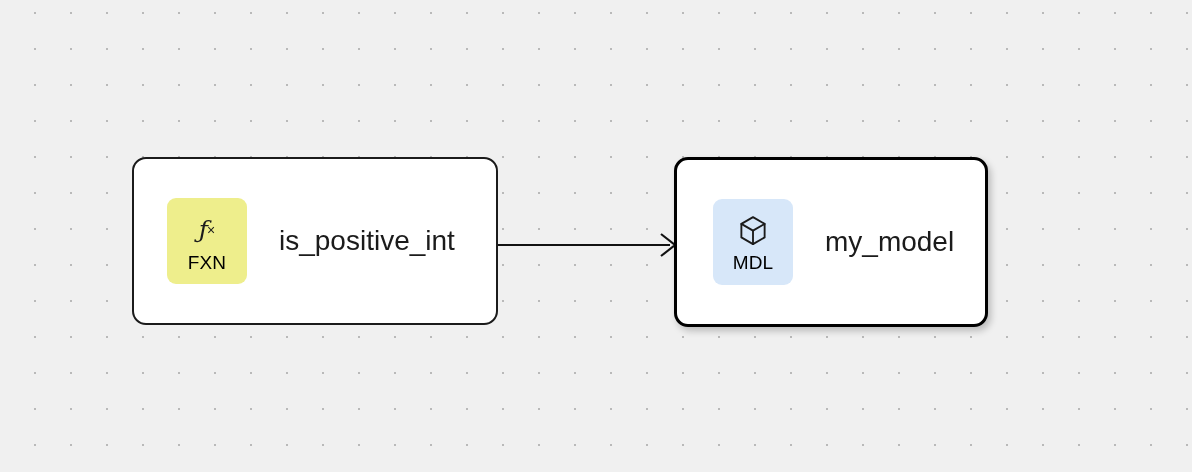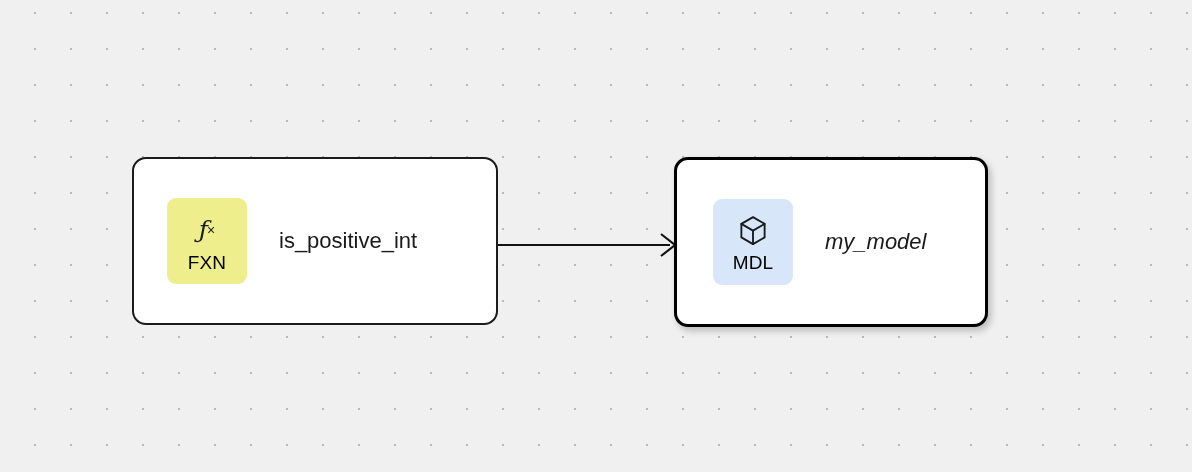--- a/index.html
+++ b/index.html
@@ -102,28 +102,28 @@
   .badge-label {
     font-size: 19px;
     line-height: 1;
     color: #000000;
     letter-spacing: 0.2px;
     margin-top: 2px;
   }
 
   
   .node-title {
-    font-size: 22px;
+    font-size: 28px;
     line-height: 1;
     color: #1b1b1b;
     white-space: nowrap;
     text-align: center;
   }
   .node-fxn .node-title { margin-left: 32px; }
-  .node-mdl .node-title { margin-left: 32px; font-style: italic; }
+  .node-mdl .node-title { margin-left: 32px; }
 </style>
 </head>
 <body>
 
 <div id="canvas">
 
   <svg id="edges" viewBox="0 0 1192 472" width="1192" height="472">
     <g>
       <path class="edge-hit" d="M 498 245 L 670 245" stroke="#121212" stroke-width="2.2" fill="none"></path>
       <path d="M 661 234 L 675 245 L 661 256" stroke="#121212" stroke-width="2.2" fill="none" stroke-linecap="butt" stroke-linejoin="miter"></path>

